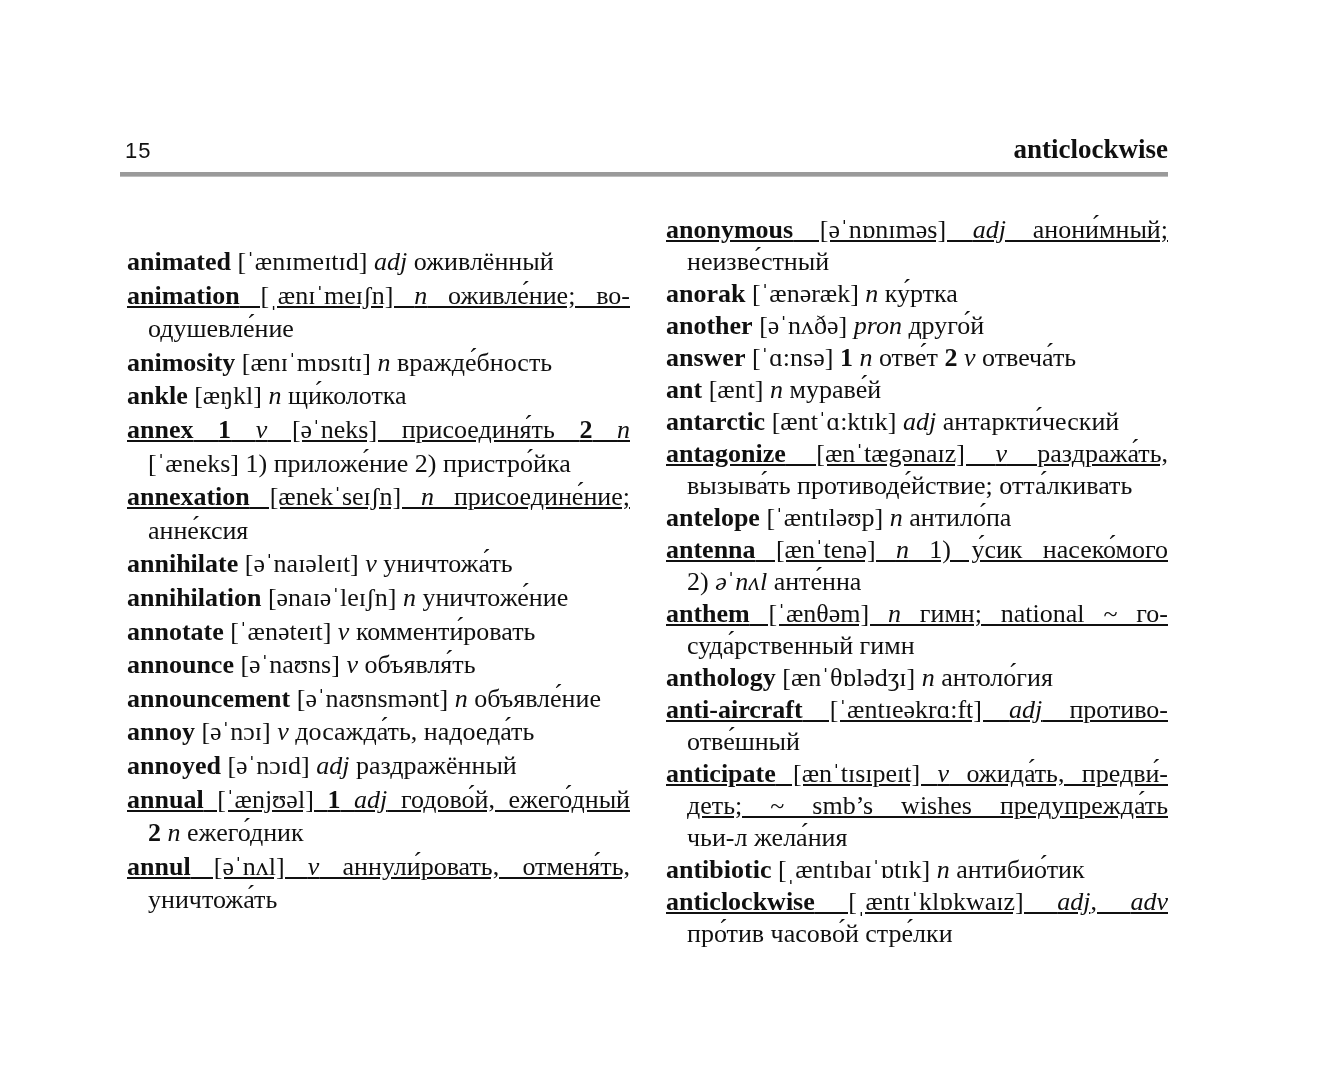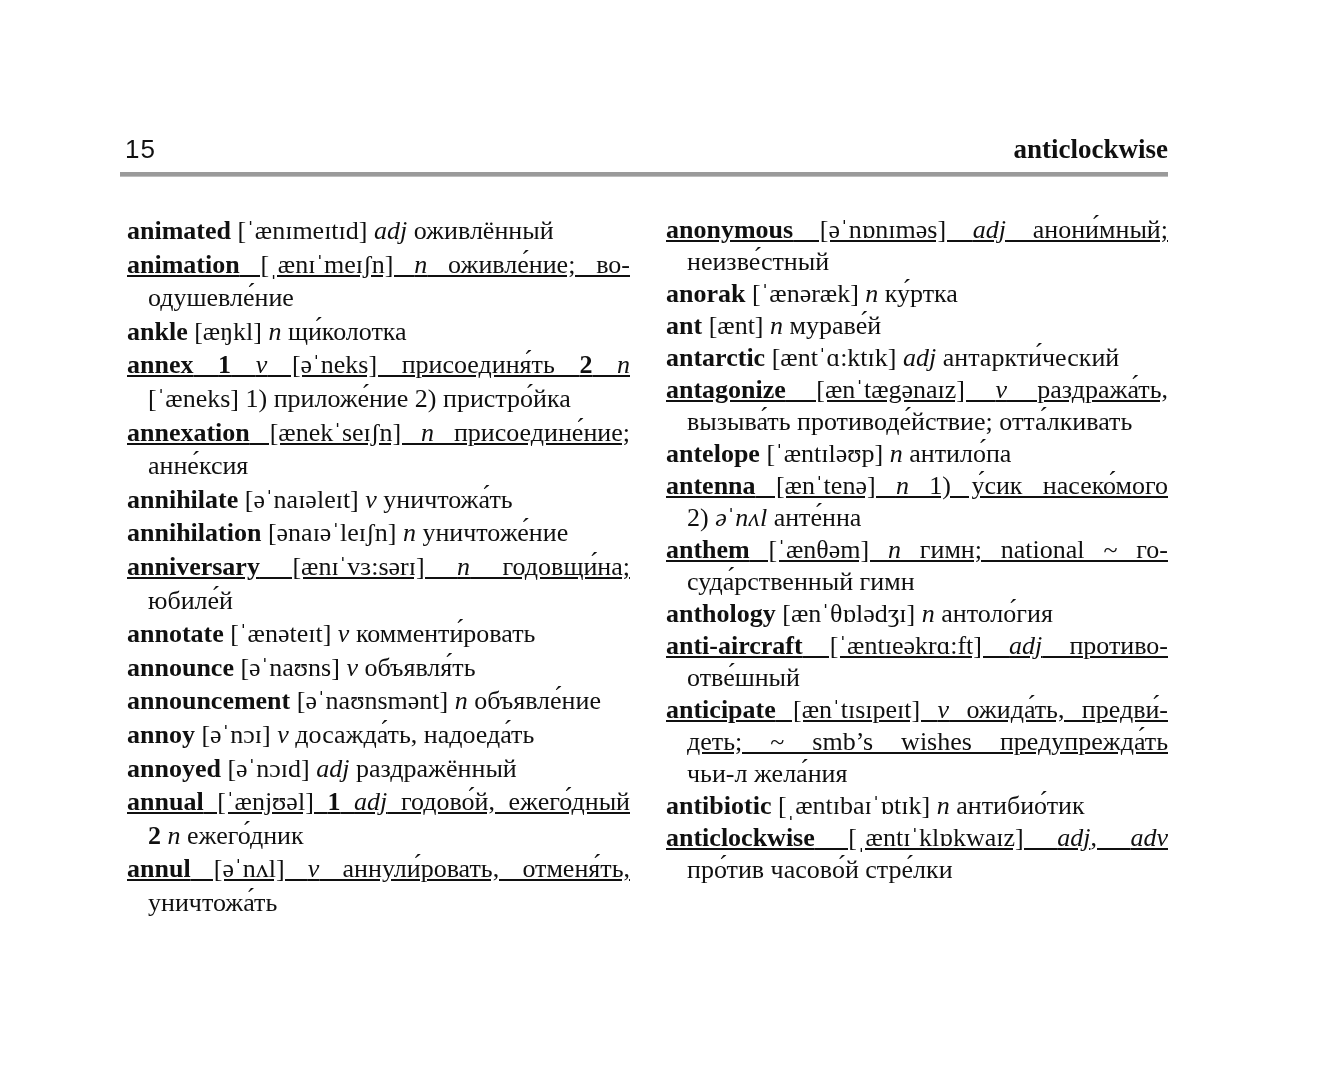--- a/index.html
+++ b/index.html
@@ -15,37 +15,37 @@
     color:var(--text);
     font-family:"Liberation Serif","DejaVu Serif",serif;
     overflow:hidden;
   }
   .page-header{
     position:absolute;left:125px;top:134px;width:1043px;
     display:flex;justify-content:space-between;align-items:baseline;
   }
   .page-num{
     font-family:"Liberation Sans","DejaVu Sans",sans-serif;
-    font-size:26px;letter-spacing:1px;
+    font-size:22px;letter-spacing:1px;
   }
   .guide-word{
     font-size:27px;font-weight:bold;
   }
   .rule{
     position:absolute;left:120px;top:172px;width:1048px;height:5px;
     background:var(--rule);
     border-bottom:1px solid #bdbdbd;
     box-sizing:border-box;
   }
   .columns{
     position:absolute;left:127px;top:214px;width:1041px;
     display:flex;align-items:flex-start;
   }
   .column{font-size:26px;}
-  .col-left{width:503px;line-height:33.6px;}
+  .col-left{width:503px;line-height:33.6px;margin-top:31px;}
   .col-right{width:502px;line-height:32px;margin-left:36px;}
   .entry{margin:0;}
   .line{white-space:nowrap;}
   .line.cont{padding-left:21px;}
   .line.just{
     white-space:normal;
     text-align:justify;
     text-align-last:justify;
     overflow:hidden;
     text-decoration:underline;
@@ -68,39 +68,38 @@
   <div class="columns">
     <div class="column col-left" id="col-0">
         <div class="entry">
           <div class="line"><span class="b">animated</span><span> [ˈænɪmeɪtɪd] </span><span class="i">adj</span><span> оживлённый</span></div>
         </div>
         <div class="entry">
           <div class="line just"><span class="b">animation</span><span> [ˌænɪˈmeɪʃn] </span><span class="i">n</span><span> оживле́ние; во-</span></div>
           <div class="line cont"><span>одушевле́ние</span></div>
         </div>
         <div class="entry">
+          <div class="line"><span class="b">animosity</span><span> [ænɪˈmɒsɪtɪ] </span><span class="i">n</span><span> вражде́бность</span></div>
+        </div>
+        <div class="entry">
           <div class="line"><span class="b">ankle</span><span> [æŋkl] </span><span class="i">n</span><span> щи́колотка</span></div>
         </div>
         <div class="entry">
           <div class="line just"><span class="b">annex</span><span> </span><span class="b">1</span><span> </span><span class="i">v</span><span> [əˈneks] присоединя́ть </span><span class="b">2</span><span> </span><span class="i">n</span></div>
           <div class="line cont"><span>[ˈæneks] 1) приложе́ние 2) пристро́йка</span></div>
         </div>
         <div class="entry">
           <div class="line just"><span class="b">annexation</span><span> [ænekˈseɪʃn] </span><span class="i">n</span><span> присоедине́ние;</span></div>
           <div class="line cont"><span>анне́ксия</span></div>
         </div>
         <div class="entry">
           <div class="line"><span class="b">annihilate</span><span> [əˈnaɪəleɪt] </span><span class="i">v</span><span> уничтожа́ть</span></div>
         </div>
         <div class="entry">
           <div class="line"><span class="b">annihilation</span><span> [ənaɪəˈleɪʃn] </span><span class="i">n</span><span> уничтоже́ние</span></div>
-        </div>
-        <div class="entry">
-          <div class="line just"><span class="b">anniversary</span><span> [ænɪˈvɜ:sərɪ] </span><span class="i">n</span><span> годовщи́на;</span></div>
-          <div class="line cont"><span>юбиле́й</span></div>
         </div>
         <div class="entry">
           <div class="line"><span class="b">annotate</span><span> [ˈænəteɪt] </span><span class="i">v</span><span> комменти́ровать</span></div>
         </div>
         <div class="entry">
           <div class="line"><span class="b">announce</span><span> [əˈnaʊns] </span><span class="i">v</span><span> объявля́ть</span></div>
         </div>
         <div class="entry">
           <div class="line"><span class="b">announcement</span><span> [əˈnaʊnsmənt] </span><span class="i">n</span><span> объявле́ние</span></div>
         </div>
@@ -119,20 +118,26 @@
           <div class="line cont"><span>уничтожа́ть</span></div>
         </div>
       </div>
     <div class="column col-right" id="col-1">
         <div class="entry">
           <div class="line just"><span class="b">anonymous</span><span> [əˈnɒnɪməs] </span><span class="i">adj</span><span> анони́мный;</span></div>
           <div class="line cont"><span>неизве́стный</span></div>
         </div>
         <div class="entry">
           <div class="line"><span class="b">anorak</span><span> [ˈænəræk] </span><span class="i">n</span><span> ку́ртка</span></div>
+        </div>
+        <div class="entry">
+          <div class="line"><span class="b">another</span><span> [əˈnʌðə] </span><span class="i">pron</span><span> друго́й</span></div>
+        </div>
+        <div class="entry">
+          <div class="line"><span class="b">answer</span><span> [ˈɑ:nsə] </span><span class="b">1</span><span> </span><span class="i">n</span><span> отве́т </span><span class="b">2</span><span> </span><span class="i">v</span><span> отвеча́ть</span></div>
         </div>
         <div class="entry">
           <div class="line"><span class="b">ant</span><span> [ænt] </span><span class="i">n</span><span> мураве́й</span></div>
         </div>
         <div class="entry">
           <div class="line"><span class="b">antarctic</span><span> [æntˈɑ:ktɪk] </span><span class="i">adj</span><span> антаркти́ческий</span></div>
         </div>
         <div class="entry">
           <div class="line just"><span class="b">antagonize</span><span> [ænˈtægənaɪz] </span><span class="i">v</span><span> раздража́ть,</span></div>
           <div class="line cont"><span>вызыва́ть противоде́йствие; отта́лкивать</span></div>

